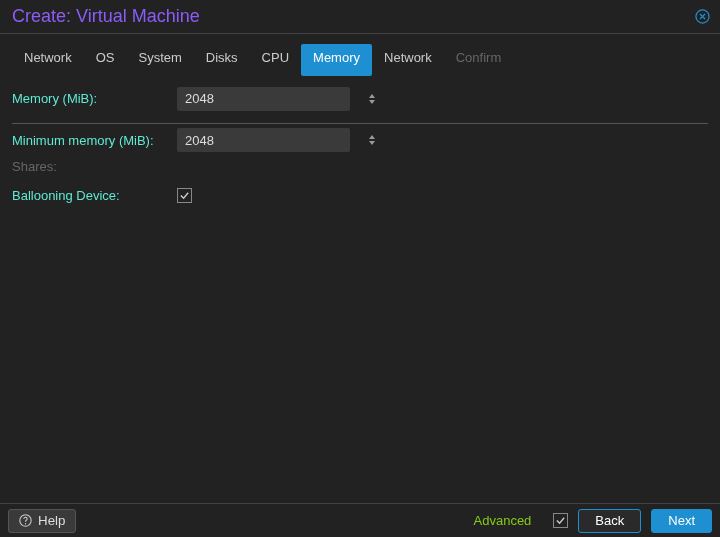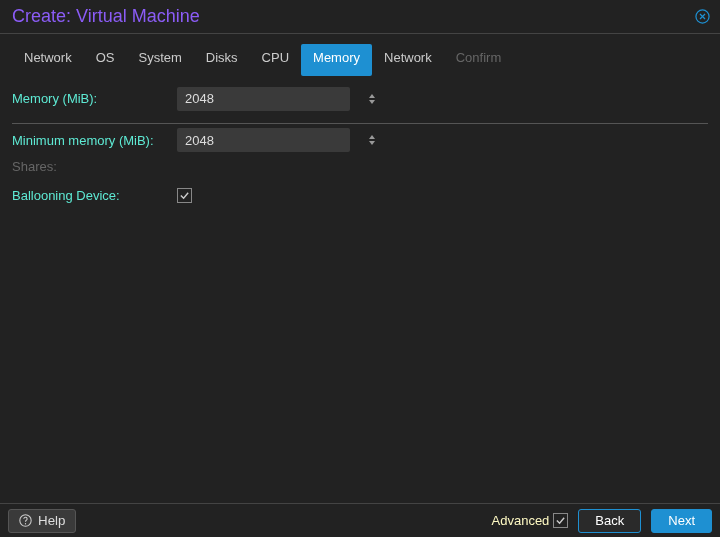--- a/index.html
+++ b/index.html
@@ -155,22 +155,22 @@
       color: #ddd;
     }
     .footer-right {
       display: flex;
       align-items: center;
       gap: 10px;
     }
     .adv-wrap {
       display: flex;
       align-items: center;
-      gap: 4px;
-      color: #fef9c3;
+      gap: 22px;
+      color: #84cc16;
       cursor: pointer;
       margin-left: 16px;
     }
     .btn {
       height: 24px;
       padding: 0 16px;
       border-radius: 3px;
       border: 1px solid #1E90D2;
       cursor: pointer;
       font-size: 13px;

